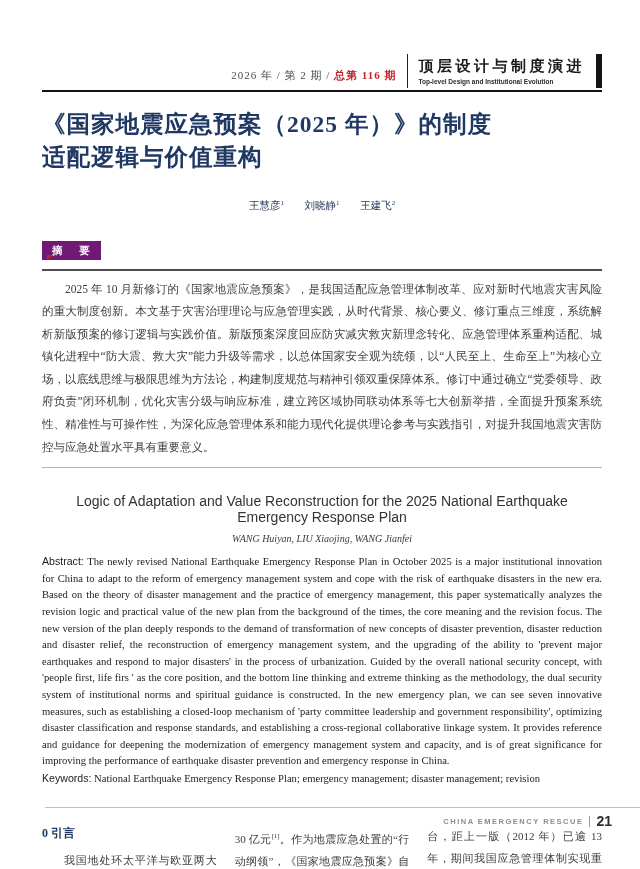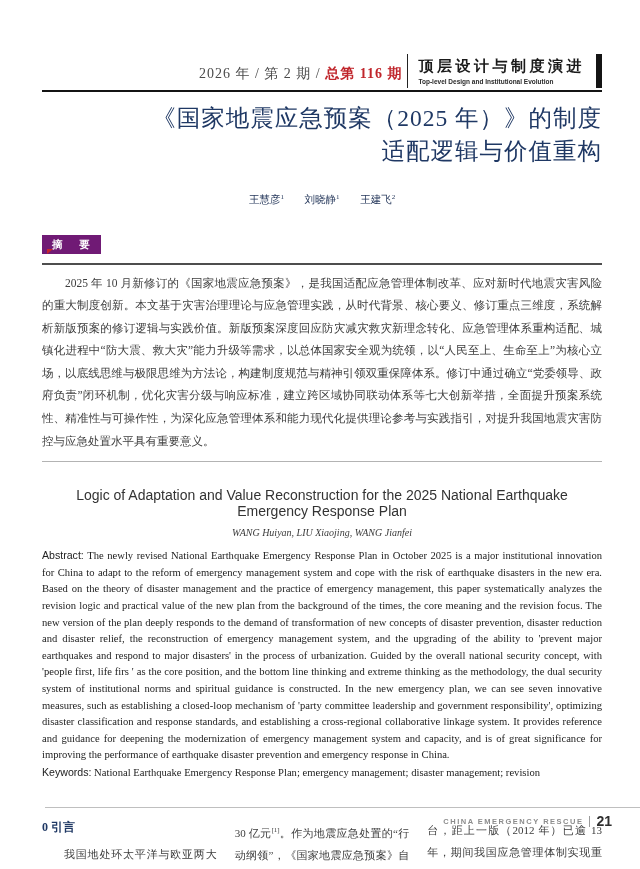--- a/index.html
+++ b/index.html
@@ -6,30 +6,30 @@
   html,body { background:#e9e9e9; }
   .page {
     position:relative; width:640px; height:869px; margin:0 auto;
     background:#ffffff; overflow:hidden;
     font-family:"Liberation Serif","DejaVu Serif",serif; color:#333;
     padding:0 38px 0 42px;
   }
 
   
   .header { margin-top:54px; display:flex; justify-content:flex-end; align-items:stretch; }
-  .issue-info { align-self:flex-end; font-size:14px; color:#4a4a4a; margin-right:4px; padding-bottom:5px; letter-spacing:1px; white-space:nowrap; }
+  .issue-info { align-self:flex-end; font-size:11px; color:#4a4a4a; margin-right:10px; padding-bottom:5px; letter-spacing:1px; white-space:nowrap; }
   .issue-red { color:#c0262c; font-weight:bold; }
   .col-block { border-left:1.5px solid #222; padding:3px 8px 3px 11px; }
   .col-cn { font-size:15px; font-weight:bold; color:#1a1a1a; letter-spacing:3.5px; white-space:nowrap; }
   .col-en { font-size:6.5px; font-weight:bold; font-family:"Liberation Sans","DejaVu Sans",sans-serif; color:#2a2a2a; margin-top:2px; white-space:nowrap; }
   .col-bar { width:6px; background:#141414; margin-left:3px; }
   .header-rule { border-bottom:2.5px solid #141414; margin-top:2px; }
 
   
-  .title { margin-top:10px; text-align:right; font-size:23.5px; line-height:33px; font-weight:normal; color:#1f3864; letter-spacing:1px; }
+  .title { margin-top:16px; text-align:left; font-size:23.5px; line-height:33px; font-weight:bold; color:#1f3864; letter-spacing:1px; }
   .authors { margin-top:24px; text-align:center; font-size:10.5px; color:#27395c; }
   .authors .au { margin:0 9px; }
   .authors sup { font-size:7px; }
 
   
   .badge-wrap { margin-top:27px; }
   .abstract-badge {
     position:relative; display:inline-block; background:#701a75; color:#fff;
     font-size:10.5px; font-weight:bold; letter-spacing:7px;
     padding:3px 4px 3px 10px; line-height:13px;

